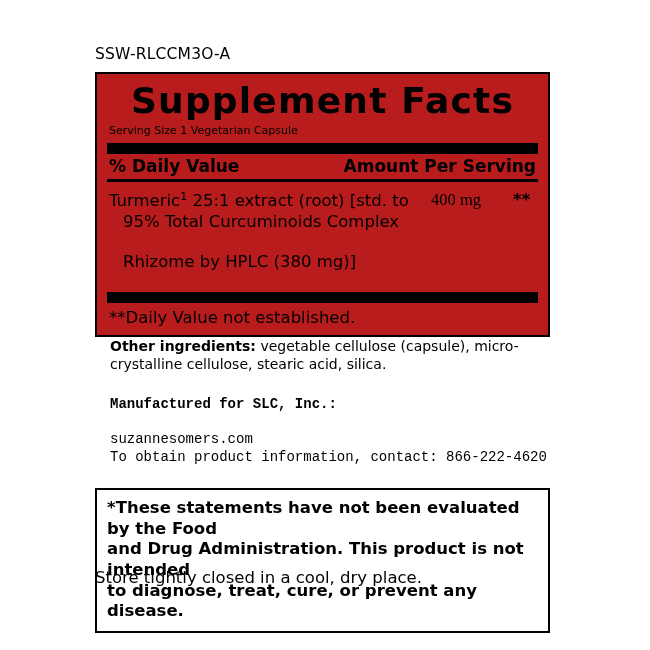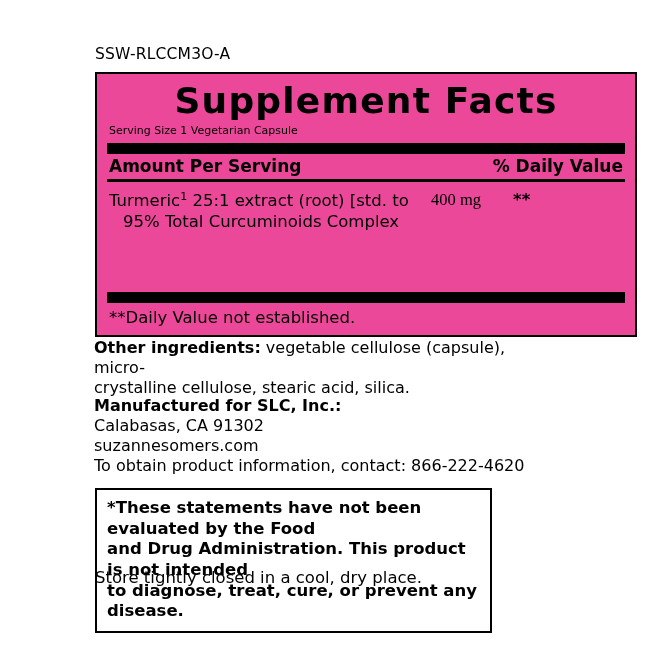--- a/index.html
+++ b/index.html
@@ -29,24 +29,24 @@
     top: 45px;
     font-size: 15.5px;
     letter-spacing: 0.2px;
     color: #000;
   }
 
   .panel {
     position: absolute;
     left: 95px;
     top: 72px;
-    width: 542px;
+    width: 455px;
     border: 2px solid #000;
     box-sizing: border-box;
-    background: #ec4899;
+    background: #b91c1c;
   }
 
   .sf-title {
     text-align: center;
     font-size: 36px;
     font-weight: bold;
     letter-spacing: 1.2px;
     line-height: 1.05;
     margin: 8px 6px 2px 6px;
     font-family: "DejaVu Sans", "Liberation Sans", sans-serif;
@@ -119,41 +119,42 @@
   }
 
   .footnote {
     font-size: 16.5px;
     margin: 5px 12px 7px 12px;
     line-height: 1.2;
   }
 
   .below {
     position: absolute;
-    left: 94px;
+    left: 110px;
     width: 460px;
-    font-size: 16px;
+    font-size: 14px;
     line-height: 1.25;
   }
 
   .other-ing {
     top: 338px;
   }
   .other-ing b { font-weight: bold; }
 
   .mfg {
     top: 396px;
+    font-family: Liberation Mono, monospace;
   }
   .mfg .bold { font-weight: bold; }
 
   .disclaimer {
     position: absolute;
     left: 95px;
     top: 488px;
-    width: 397px;
+    width: 455px;
     border: 2px solid #000;
     box-sizing: border-box;
     padding: 8px 10px 9px 10px;
     font-size: 16.5px;
     font-weight: bold;
     line-height: 1.25;
   }
 
   .store {
     position: absolute;
@@ -171,49 +172,50 @@
 
   <div class="panel">
 
     <div class="sf-title">Supplement Facts</div>
 
     <div class="serving">Serving Size 1 Vegetarian Capsule</div>
 
     <div class="rule-thick"></div>
 
     <div class="hdr-row">
+      <span>% Daily Value</span>
       <span>Amount Per Serving</span>
-      <span>% Daily Value</span>
     </div>
 
     <div class="rule-thin"></div>
 
     <div class="nutrient">
       <div class="desc">
         <span class="firstline"><span>Turmeric</span><span class="sup">1</span><span> 25:1 extract (root) [std. to</span></span><br>
         <span>95% Total Curcuminoids Complex</span><br>
         <br>
+        <span>Rhizome by HPLC (380 mg)]</span>
       </div>
       <div class="amount">400 mg</div>
       <div class="dv">**</div>
     </div>
 
     <div class="rule-bottom"></div>
 
     <div class="footnote">**Daily Value not established.</div>
   </div>
 
   <div class="below other-ing">
     <b>Other ingredients:</b><span> vegetable cellulose (capsule), micro-</span><br>
     <span>crystalline cellulose, stearic acid, silica.</span>
   </div>
 
   <div class="below mfg">
     <span class="bold">Manufactured for SLC, Inc.:</span><br>
-    <span>Calabasas, CA 91302</span><br>
+    <br>
     <span>suzannesomers.com</span><br>
     <span>To obtain product information, contact: 866-222-4620</span>
   </div>
 
   <div class="disclaimer">
     <span>*These statements have not been evaluated by the Food</span><br>
     <span>and Drug Administration. This product is not intended</span><br>
     <span>to diagnose, treat, cure, or prevent any disease.</span>
   </div>
 

